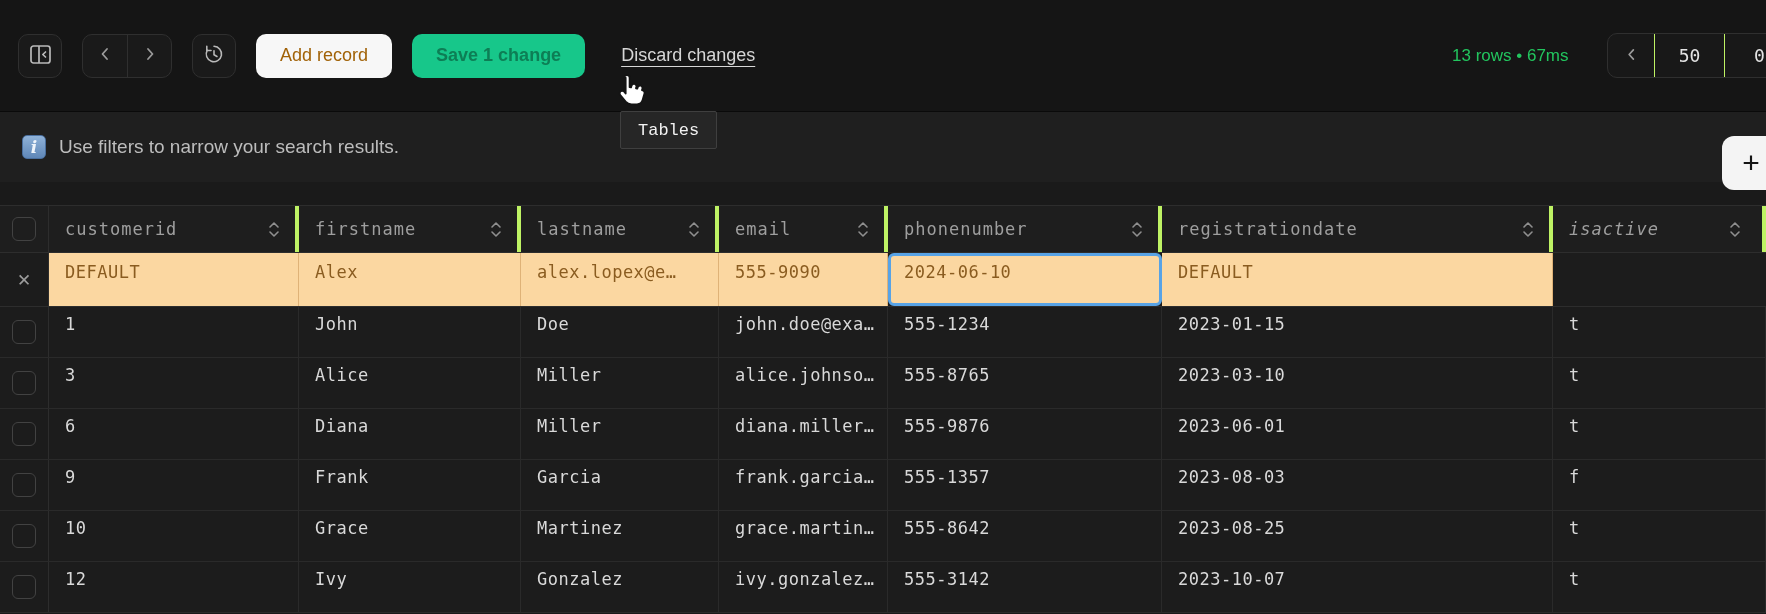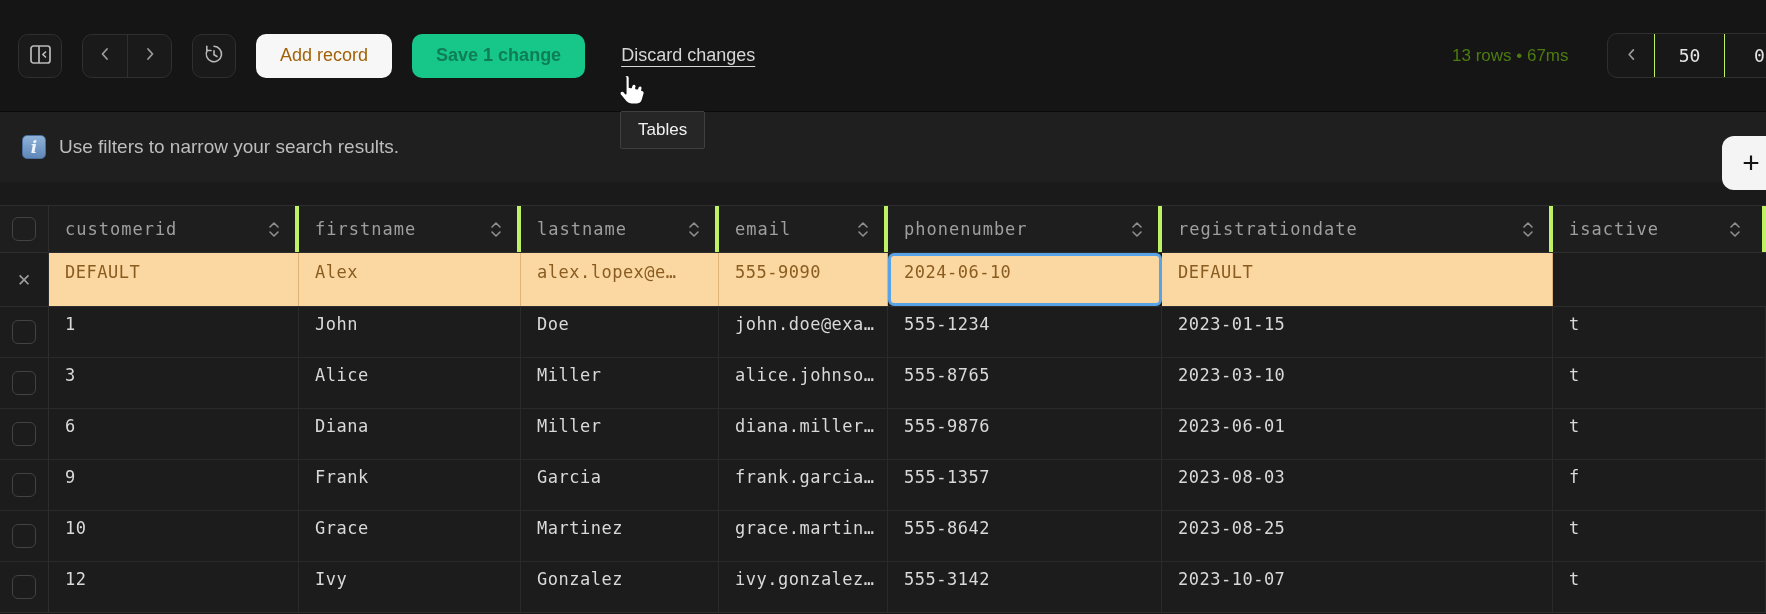--- a/index.html
+++ b/index.html
@@ -38,21 +38,21 @@
     padding:0 24px; display:flex; align-items:center; justify-content:center;
   }
   .btn-add { margin-left:20px; background:#f7f7f7; color:#a16207; }
   .btn-save { margin-left:20px; background:#17c78a; color:#0d7e55; font-weight:600; }
   .link-discard {
     margin-left:36px; color:#d6d6d6; font-size:18px; font-weight:500;
     text-decoration:underline; text-underline-offset:5px; cursor:pointer;
   }
   .toolbar-stats {
     position:absolute; left:1452px; top:0; height:111px;
-    display:flex; align-items:center; color:#4d7c0f; font-size:17px; white-space:nowrap;
+    display:flex; align-items:center; color:#22c55e; font-size:17px; white-space:nowrap;
   }
   .pager {
     position:absolute; left:1607px; top:33px; height:45px;
     display:flex; border:1px solid #2f2f2f; border-radius:10px 0 0 10px;
     background:#181818; overflow:hidden;
   }
   .pager .p-seg {
     height:100%; display:flex; align-items:center; justify-content:center;
     color:#9a9a9a; background:transparent; border:none; cursor:pointer;
   }
@@ -122,21 +122,21 @@
   }
   .pending .gutter { background:#1c1c1c; }
   .x-mark { color:#9c9c9c; font-size:21px; line-height:1; cursor:pointer; }
 
   .sort { flex:0 0 auto; margin-left:8px; }
 
   
   .tooltip {
     position:absolute; left:620px; top:111px; height:38px; padding:16px 17px;
     background:#262626; border:1px solid #3f3f3f; border-radius:2px;
-    color:#f2f2f2; font-size:17px; display:flex; align-items:center; z-index:20;
+    color:#f2f2f2; font-size:17px; display:flex; align-items:center; z-index:20;font-family:Liberation Mono, monospace;
   }
   .cursor { position:absolute; left:609px; top:70px; z-index:30; pointer-events:none; }
 </style>
 </head>
 <body>
 
 <div class="screen">
 
   <div class="toolbar">
     <button class="icon-btn">
@@ -244,21 +244,21 @@
             <path d="M3 12 L7 16 L11 12"></path>
           </svg>
       </div>
       <div class="th">
         <span>registrationdate</span>
         <svg class="sort" width="14" height="19" viewBox="0 0 14 19" fill="none" stroke="#8f8f8f" stroke-width="1.6" stroke-linecap="round" stroke-linejoin="round">
             <path d="M3 7 L7 3 L11 7"></path>
             <path d="M3 12 L7 16 L11 12"></path>
           </svg>
       </div>
-      <div class="th" style="padding-right:20px;">
+      <div class="th" style="padding-right:20px;font-style:italic;">
         <span>isactive</span>
         <svg class="sort" width="14" height="19" viewBox="0 0 14 19" fill="none" stroke="#8f8f8f" stroke-width="1.6" stroke-linecap="round" stroke-linejoin="round">
             <path d="M3 7 L7 3 L11 7"></path>
             <path d="M3 12 L7 16 L11 12"></path>
           </svg>
       </div>
     </div>
 
     <div class="row pending">
       <div class="gutter">

